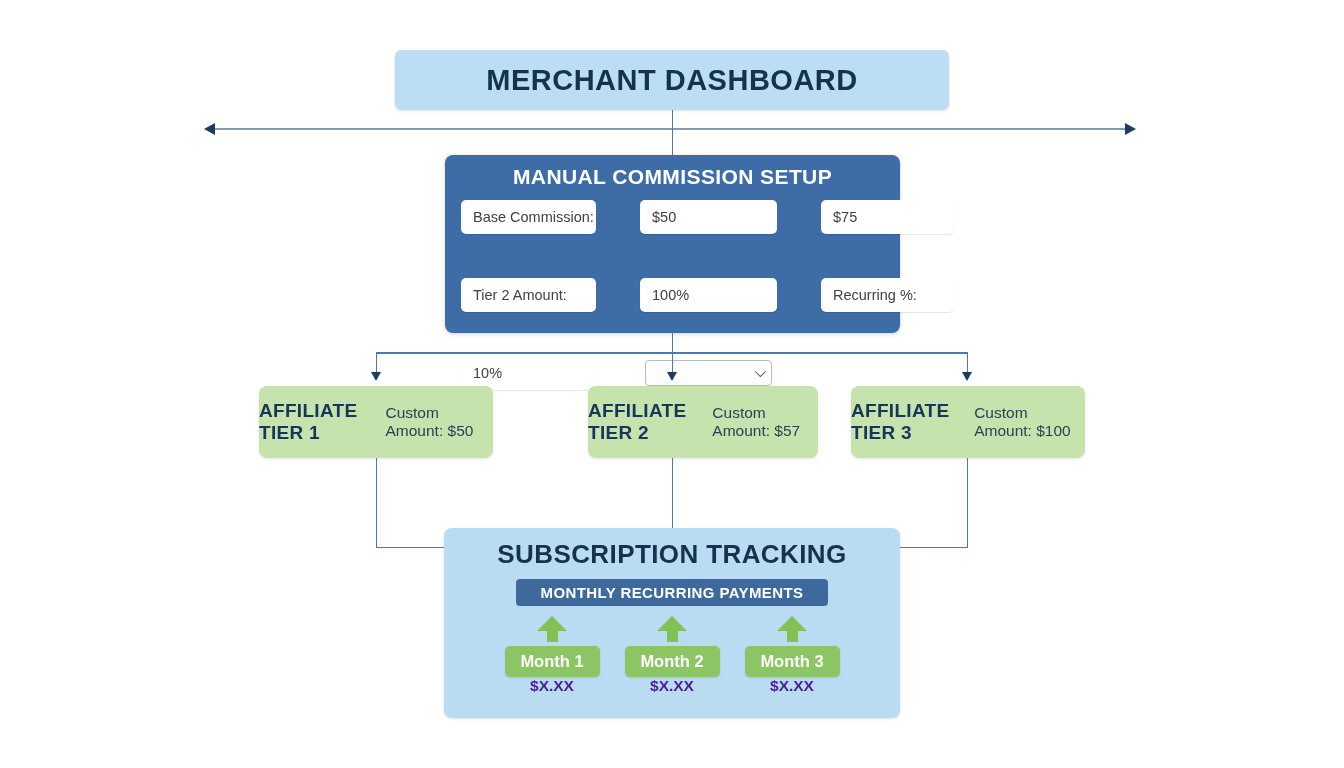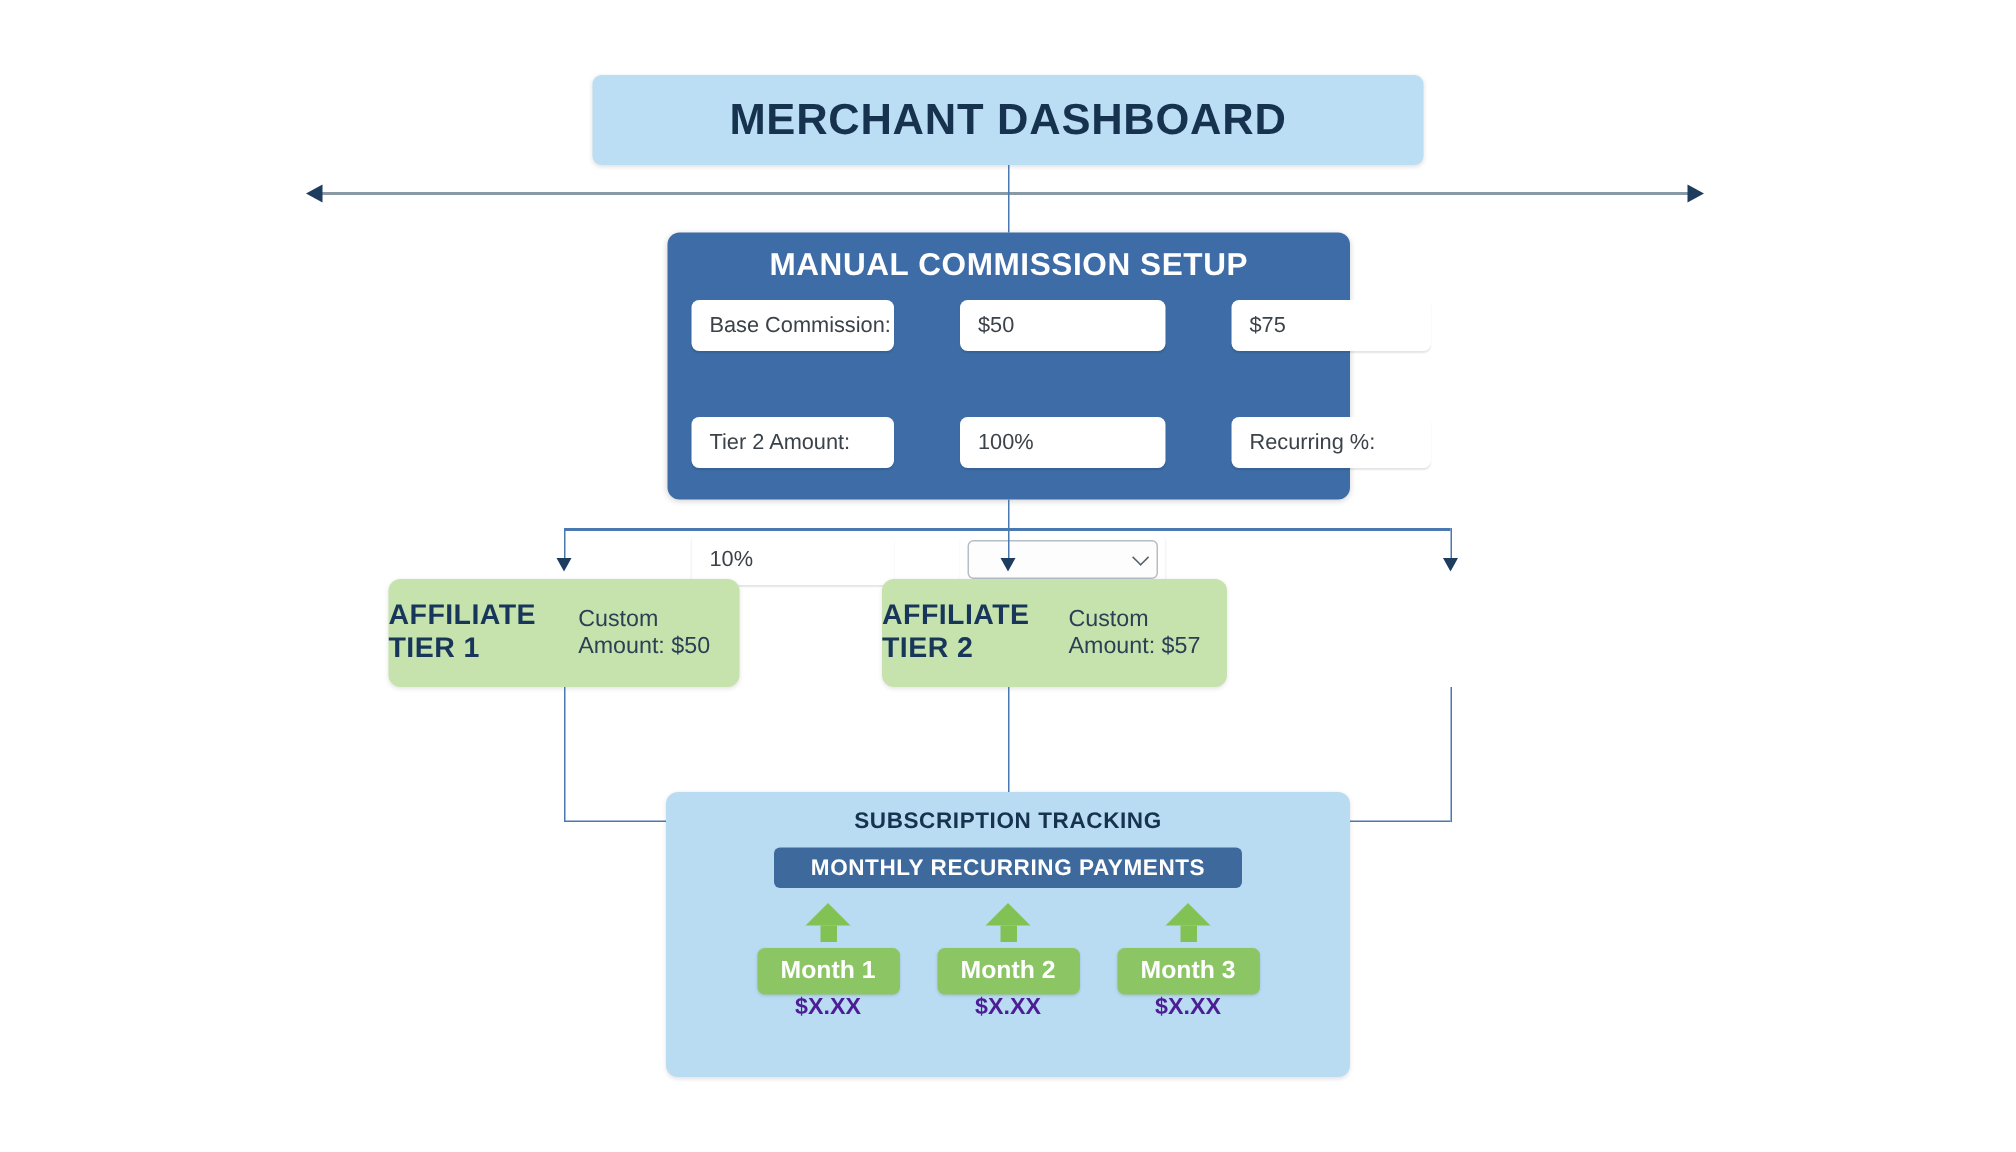--- a/index.html
+++ b/index.html
@@ -75,21 +75,21 @@
   .tier-box .tier-sub { font-size: 15.5px; color: #2b3f55; }
 
   
   .subscription-box {
     position: absolute; left: 444px; top: 528px; width: 456px; height: 190px;
     background: #b9dcf2; border-radius: 8px;
     display: flex; flex-direction: column; align-items: center;
     padding-top: 11px;
     box-shadow: 0 1px 3px rgba(0,0,0,0.12);
   }
-  .subscription-box .title { font-size: 15px; font-weight: 700; color: #16324f; letter-spacing: 0.4px; }
+  .subscription-box .title { font-size: 26px; font-weight: 700; color: #16324f; letter-spacing: 0.4px; }
   .badge {
     margin-top: 9px; background: #3e699c; color: #ffffff; border-radius: 4px;
     font-size: 15px; font-weight: 700; letter-spacing: 0.4px;
     padding: 5px 25px;
   }
   .months-row { display: flex; gap: 25px; margin-top: 10px; }
   .month-col { display: flex; flex-direction: column; align-items: center; width: 95px; }
   .up-arrow-head { width: 0; height: 0; border-left: 15px solid transparent; border-right: 15px solid transparent; border-bottom: 15px solid #82c255; }
   .up-arrow-stem { width: 11px; height: 11px; background: #82c255; margin-bottom: 4px; }
   .month-pill {
@@ -146,20 +146,24 @@
   <div class="arrow-down-sm" style="left:961.5px;"></div>
 
   <div class="tier-box tier-1">
     <div class="tier-title">AFFILIATE TIER 1</div>
     <div class="tier-sub">Custom Amount: $50</div>
   </div>
   <div class="tier-box tier-2">
     <div class="tier-title">AFFILIATE TIER 2</div>
     <div class="tier-sub">Custom Amount: $57</div>
   </div>
+  <div class="tier-box tier-3">
+    <div class="tier-title">AFFILIATE TIER 3</div>
+    <div class="tier-sub">Custom Amount: $100</div>
+  </div>
 
   <div class="vline" style="left:375.5px; top:458px; height:90px;"></div>
   <div class="hline" style="left:376px; top:546.5px; width:68px;"></div>
   <div class="vline" style="left:671.5px; top:458px; height:70px;"></div>
   <div class="vline" style="left:966.5px; top:458px; height:90px;"></div>
   <div class="hline" style="left:900px; top:546.5px; width:67px;"></div>
 
   <div class="subscription-box">
     <div class="title">SUBSCRIPTION TRACKING</div>
     <div class="badge">MONTHLY RECURRING PAYMENTS</div>

